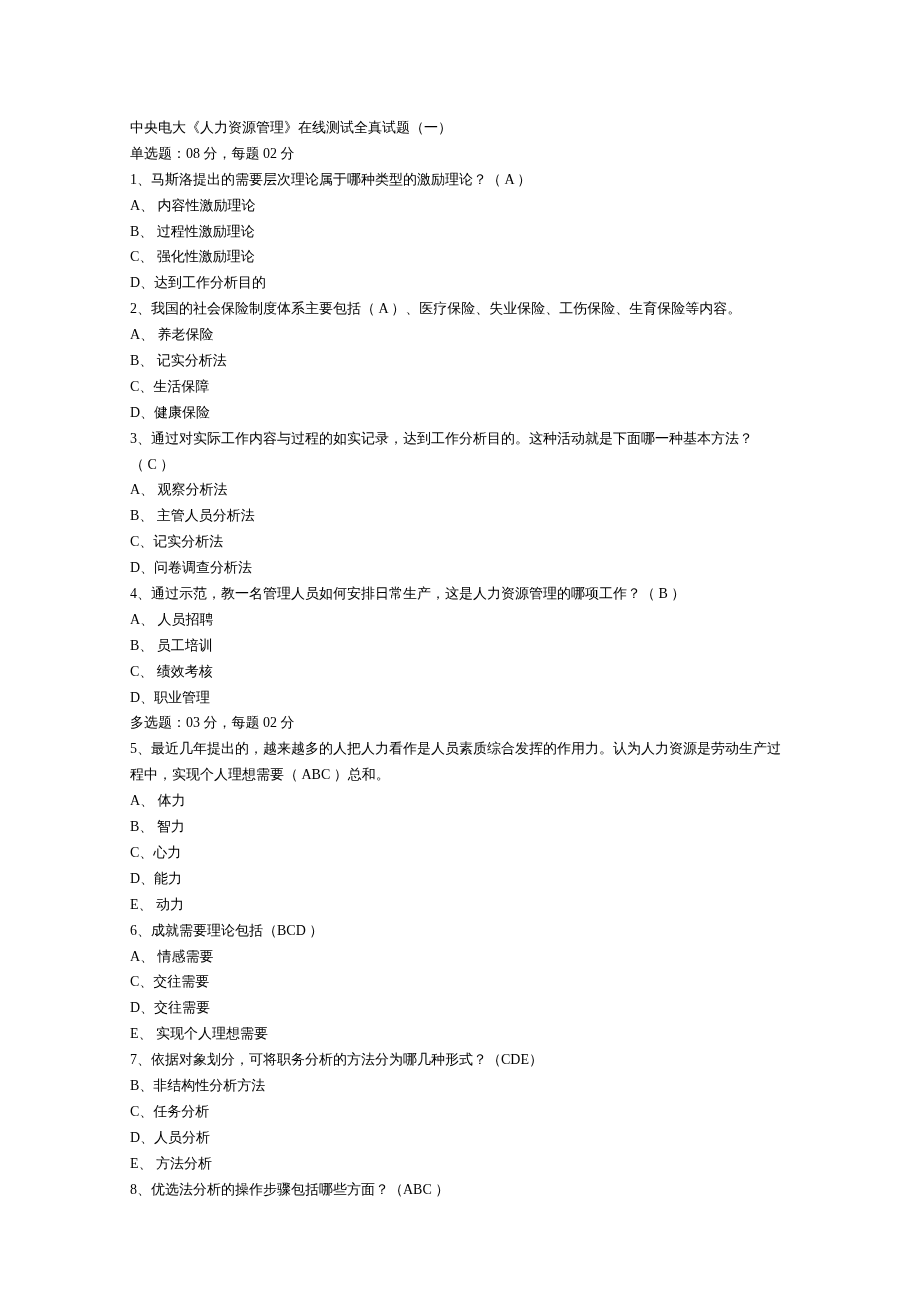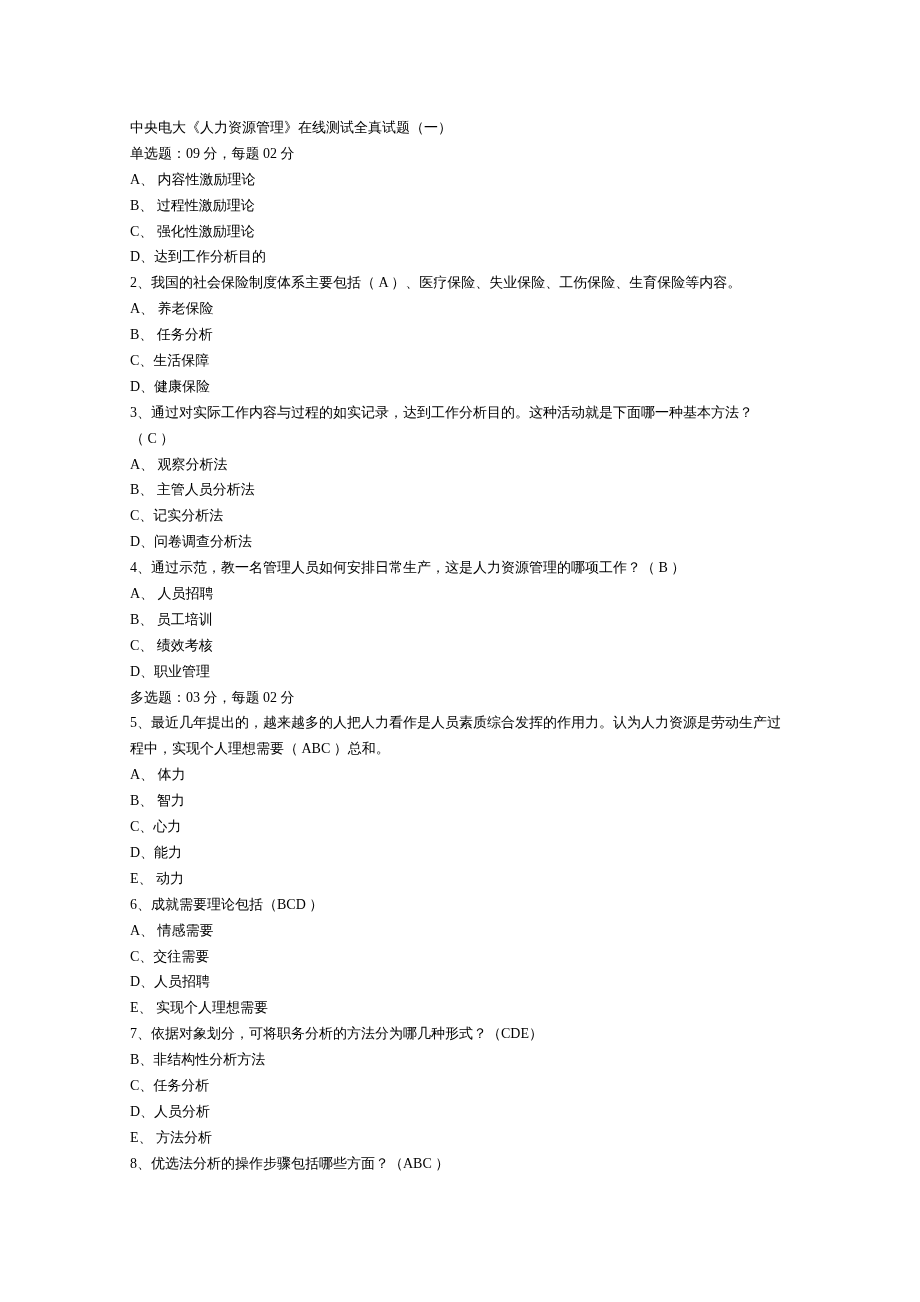--- a/index.html
+++ b/index.html
@@ -21,30 +21,31 @@
       white-space: normal;
       word-break: break-all;
     }
   </style>
 </head>
 <body>
 
 <div class="page">
 
   <div class="line">中央电大《人力资源管理》在线测试全真试题（一）</div>
-  <div class="line">单选题：09 分，每题 02 分</div>
+  <div class="line">单选题：08 分，每题 02 分</div>
 
+  <div class="line">1、马斯洛提出的需要层次理论属于哪种类型的激励理论？（ A ）</div>
   <div class="line">A、 内容性激励理论</div>
   <div class="line">B、 过程性激励理论</div>
   <div class="line">C、 强化性激励理论</div>
   <div class="line">D、达到工作分析目的</div>
 
   <div class="line">2、我国的社会保险制度体系主要包括（ A ）、医疗保险、失业保险、工伤保险、生育保险等内容。</div>
   <div class="line">A、 养老保险</div>
-  <div class="line">B、 任务分析</div>
+  <div class="line">B、 记实分析法</div>
   <div class="line">C、生活保障</div>
   <div class="line">D、健康保险</div>
 
   <div class="line">3、通过对实际工作内容与过程的如实记录，达到工作分析目的。这种活动就是下面哪一种基本方法？</div>
   <div class="line">（ C ）</div>
   <div class="line">A、 观察分析法</div>
   <div class="line">B、 主管人员分析法</div>
   <div class="line">C、记实分析法</div>
   <div class="line">D、问卷调查分析法</div>
 
@@ -60,21 +61,21 @@
   <div class="line">程中，实现个人理想需要（ ABC ）总和。</div>
   <div class="line">A、 体力</div>
   <div class="line">B、 智力</div>
   <div class="line">C、心力</div>
   <div class="line">D、能力</div>
   <div class="line">E、 动力</div>
 
   <div class="line">6、成就需要理论包括（BCD ）</div>
   <div class="line">A、 情感需要</div>
   <div class="line">C、交往需要</div>
-  <div class="line">D、人员招聘</div>
+  <div class="line">D、交往需要</div>
   <div class="line">E、 实现个人理想需要</div>
 
   <div class="line">7、依据对象划分，可将职务分析的方法分为哪几种形式？（CDE）</div>
   <div class="line">B、非结构性分析方法</div>
   <div class="line">C、任务分析</div>
   <div class="line">D、人员分析</div>
   <div class="line">E、 方法分析</div>
 
   <div class="line">8、优选法分析的操作步骤包括哪些方面？（ABC ）</div>
 

